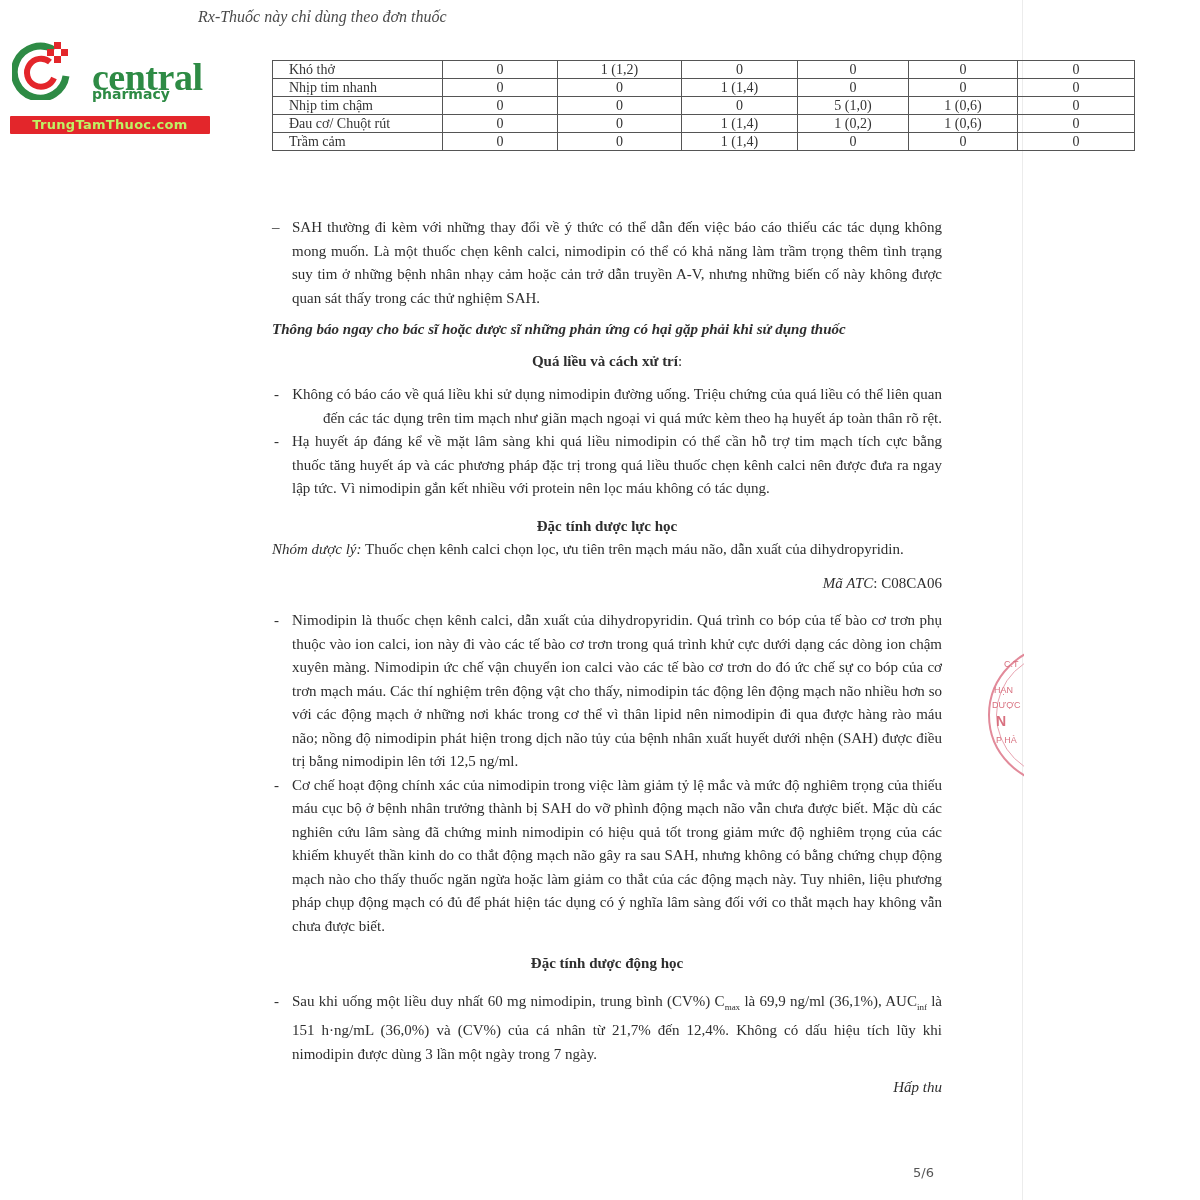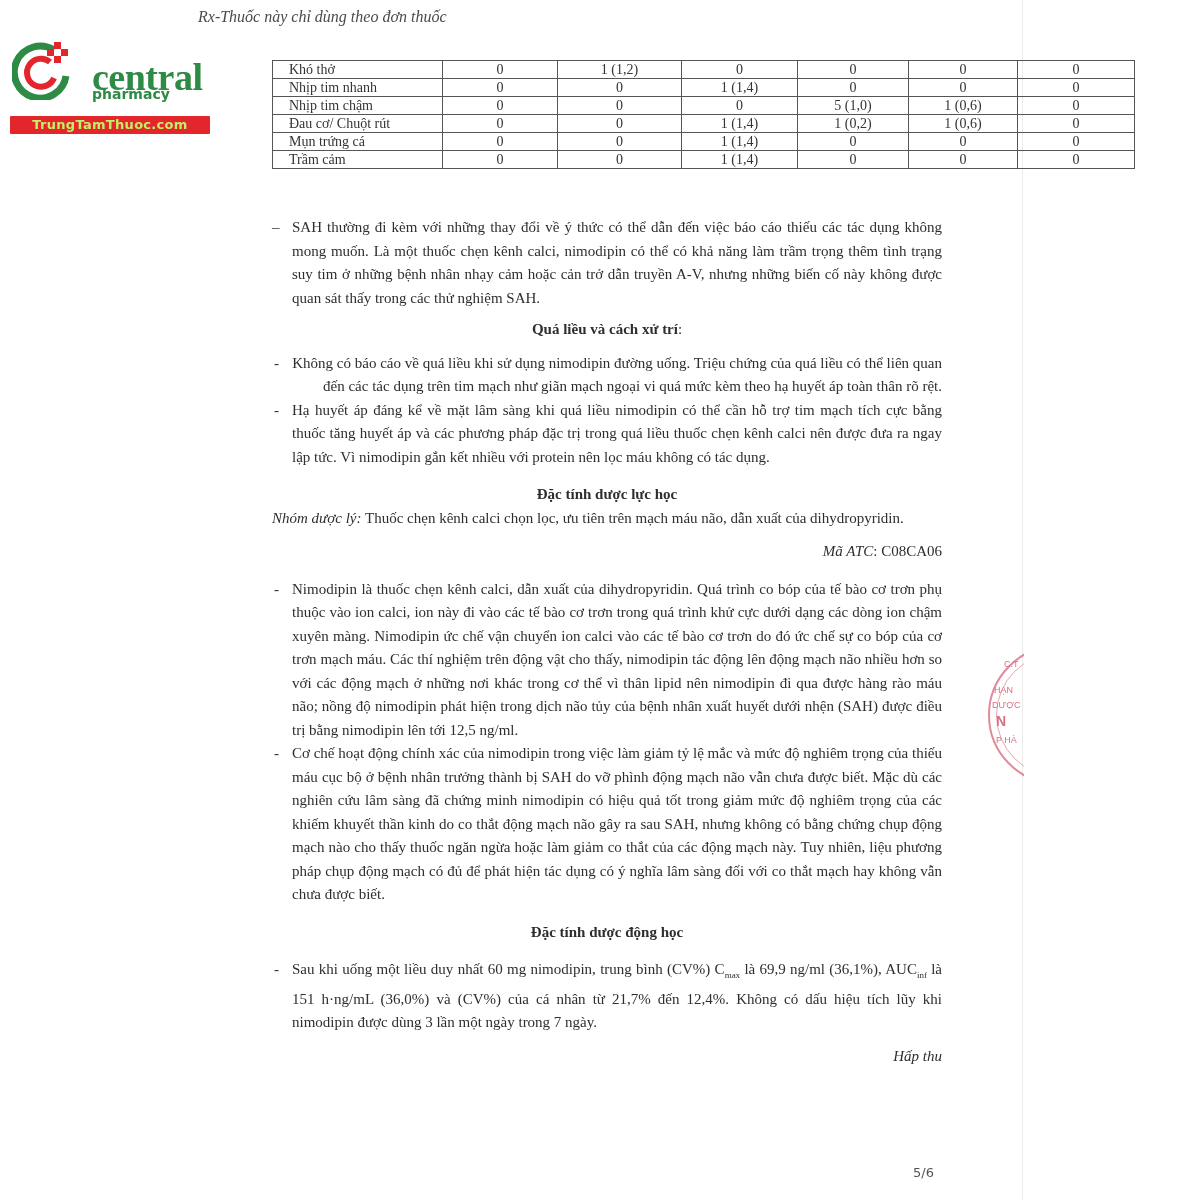--- a/index.html
+++ b/index.html
@@ -118,47 +118,39 @@
     <tr>
       <td class="lbl">Đau cơ/ Chuột rút</td>
       <td class="v">0</td>
       <td class="v">0</td>
       <td class="v">1 (1,4)</td>
       <td class="v">1 (0,2)</td>
       <td class="v">1 (0,6)</td>
       <td class="v">0</td>
     </tr>
     <tr>
-      <td class="lbl">Mụn trứng cá</td>
-      <td class="v">0</td>
-      <td class="v">0</td>
-      <td class="v">1 (1,4)</td>
-      <td class="v">0</td>
-      <td class="v">0</td>
-      <td class="v">0</td>
-    </tr>
-    <tr>
       <td class="lbl">Trầm cảm</td>
       <td class="v">0</td>
       <td class="v">0</td>
       <td class="v">1 (1,4)</td>
       <td class="v">0</td>
       <td class="v">0</td>
       <td class="v">0</td>
     </tr>
   </tbody>
 </table>
 
 <div class="content">
 
   <div class="bullet">
     <span class="dash">–</span>
     <span>SAH thường đi kèm với những thay đổi về ý thức có thể dẫn đến việc báo cáo thiếu các tác dụng không mong muốn. Là một thuốc chẹn kênh calci, nimodipin có thể có khả năng làm trầm trọng thêm tình trạng suy tim ở những bệnh nhân nhạy cảm hoặc cản trở dẫn truyền A-V, nhưng những biến cố này không được quan sát thấy trong các thử nghiệm SAH.</span>
   </div>
 
+  <div class="heading-bi">Thông báo ngay cho bác sĩ hoặc dược sĩ những phản ứng có hại gặp phải khi sử dụng thuốc</div>
 
   <div class="heading-b"><span>Quá liều và cách xử trí</span><span style="font-weight:normal">:</span></div>
 
   <div class="bullet mt10">
     <span class="dash dot">-</span>
     <span>Không có báo cáo về quá liều khi sử dụng nimodipin đường uống. Triệu chứng của quá liều có thể liên quan đến các tác dụng trên tim mạch như giãn mạch ngoại vi quá mức kèm theo hạ huyết áp toàn thân rõ rệt.</span>
   </div>
   <div class="bullet">
     <span class="dash dot">-</span>
     <span>Hạ huyết áp đáng kể về mặt lâm sàng khi quá liều nimodipin có thể cần hỗ trợ tim mạch tích cực bằng thuốc tăng huyết áp và các phương pháp đặc trị trong quá liều thuốc chẹn kênh calci nên được đưa ra ngay lập tức. Vì nimodipin gắn kết nhiều với protein nên lọc máu không có tác dụng.</span>

